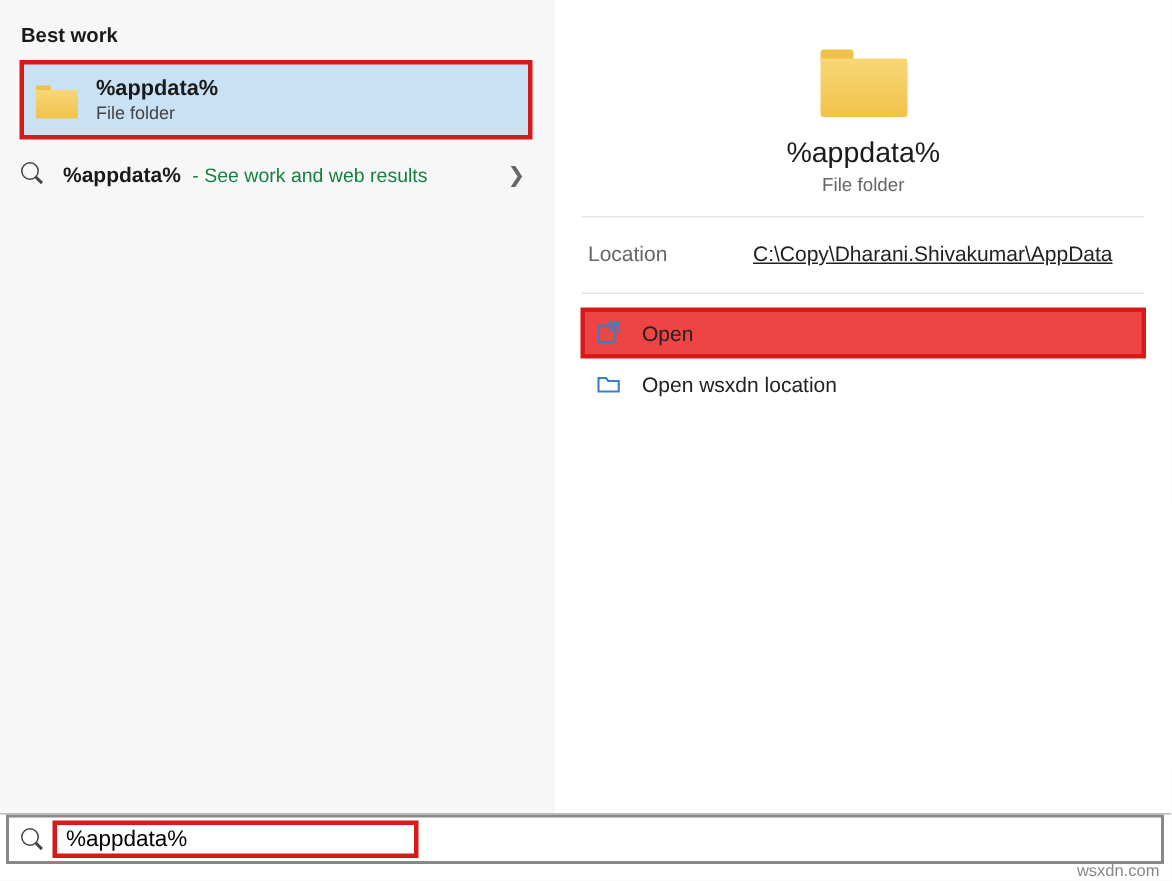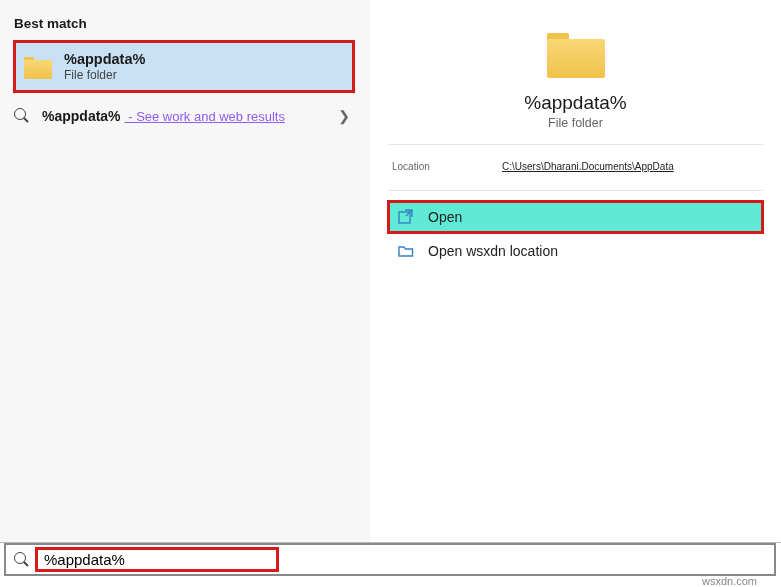--- a/index.html
+++ b/index.html
@@ -78,21 +78,21 @@
     content: ""; position: absolute; left: 0; top: 5px; width: 28px; height: 19px;
     background: linear-gradient(#f8d777, #f0c24a); border-radius: 1px;
   }
   .bm-title { font-size: 14.5px; font-weight: 600; }
   .bm-sub { font-size: 12px; color: #444; margin-top: 1px; }
   .web-row {
     display: flex; align-items: center; gap: 12px;
     padding: 10px 20px 10px 14px; cursor: pointer;
   }
   .web-row .qtext { font-size: 14px; font-weight: 600; }
-  .web-row .qhint { color: #8b5cf6; font-weight: 400; margin-left: 4px; text-decoration: underline; }
+  .web-row .qhint { color: #15803d; font-weight: 400; margin-left: 4px; }
   .chev { margin-left: auto; color: #666; font-size: 14px; }
   .mag { width: 16px; height: 16px; position: relative; flex-shrink: 0; }
   .mag::before {
     content: ""; position: absolute; width: 10px; height: 10px; border: 1.6px solid #444; border-radius: 50%;
     left: 0; top: 0;
   }
   .mag::after {
     content: ""; position: absolute; width: 6px; height: 1.6px; background: #444;
     left: 9px; top: 11px; transform: rotate(45deg);
   }
@@ -101,61 +101,61 @@
   .big-folder::before {
     content: ""; position: absolute; left: 0; top: 3px; width: 22px; height: 8px;
     background: #f0c24a; border-radius: 2px 2px 0 0;
   }
   .big-folder::after {
     content: ""; position: absolute; left: 0; top: 9px; width: 58px; height: 39px;
     background: linear-gradient(#f8d777, #f0c24a); border-radius: 2px;
   }
   .prev-title { font-size: 19px; font-weight: 400; margin-bottom: 2px; }
   .prev-sub { font-size: 12.5px; color: #666; }
-  .loc-row { display: flex; padding: 16px 4px 18px; border-bottom: 1px solid #e5e5e5; font-size: 10px; }
+  .loc-row { display: flex; padding: 16px 4px 18px; border-bottom: 1px solid #e5e5e5; font-size: 14px; }
   .loc-label { color: #666; width: 110px; }
   .loc-val { color: #222; text-decoration: underline; cursor: pointer; }
   .actions { padding-top: 10px; display: flex; flex-direction: column; gap: 2px; }
   .action {
     display: flex; align-items: center; gap: 14px;
     padding: 8px 10px; font-size: 14px; color: #222; cursor: pointer;
   }
-  .action.sel { background: #5eead4; outline: 3px solid #d61a1a; outline-offset: -2px; }
+  .action.sel { background: #ef4444; outline: 3px solid #d61a1a; outline-offset: -2px; }
   .ico16 { width: 16px; height: 16px; color: #3880c4; flex-shrink: 0; }
   .searchbar {
     position: absolute; left: 4px; bottom: 11px; width: 772px; height: 33px;
     display: flex; align-items: center; background: #fff;
     border: 2px solid #888;
   }
   .searchbar .mag { margin: 0 8px; }
   .search-highlight {
     position: absolute; left: 29px; top: 2px; bottom: 2px; width: 244px;
     border: 3px solid #d61a1a; pointer-events: none;
   }
   .search-input {
     border: none; outline: none; font-size: 15px; flex: 1; padding: 4px 6px;
     font-family: inherit;
   }
   .watermark {
-    position: absolute; right: 24px; bottom: 0px; font-size: 11px; color: #888;
+    position: absolute; right: 8px; bottom: 0px; font-size: 11px; color: #888;
   }
   .chevdown {
     display: inline-block; width: 0; height: 0;
     border-left: 4px solid transparent; border-right: 4px solid transparent;
     border-top: 5px solid #666;
   }
 </style>
 </head>
 <body>
 
 <div class="window">
 
   <div class="content">
     <div class="left">
-      <div class="section-label">Best match</div>
+      <div class="section-label">Best work</div>
       <div class="best-match">
         <div class="folder-ico"></div>
         <div>
           <div class="bm-title">%appdata%</div>
           <div class="bm-sub">File folder</div>
         </div>
       </div>
       <div class="web-row">
         <span class="mag"></span>
         <span>
@@ -166,21 +166,21 @@
     </div>
 
     <div class="right">
       <div class="preview-top">
         <div class="big-folder"></div>
         <div class="prev-title">%appdata%</div>
         <div class="prev-sub">File folder</div>
       </div>
       <div class="loc-row">
         <div class="loc-label">Location</div>
-        <div class="loc-val">C:\Users\Dharani.Documents\AppData</div>
+        <div class="loc-val">C:\Copy\Dharani.Shivakumar\AppData</div>
       </div>
       <div class="actions">
         <div class="action sel">
           <svg class="ico16" viewBox="0 0 16 16">
             <rect x="1" y="3" width="11" height="11" fill="none" stroke="currentColor" stroke-width="1.4"></rect>
             <path d="M7 1 h7 v7 M14 1 L8 7" fill="none" stroke="currentColor" stroke-width="1.4"></path>
           </svg>
           <span>Open</span>
         </div>
         <div class="action">

